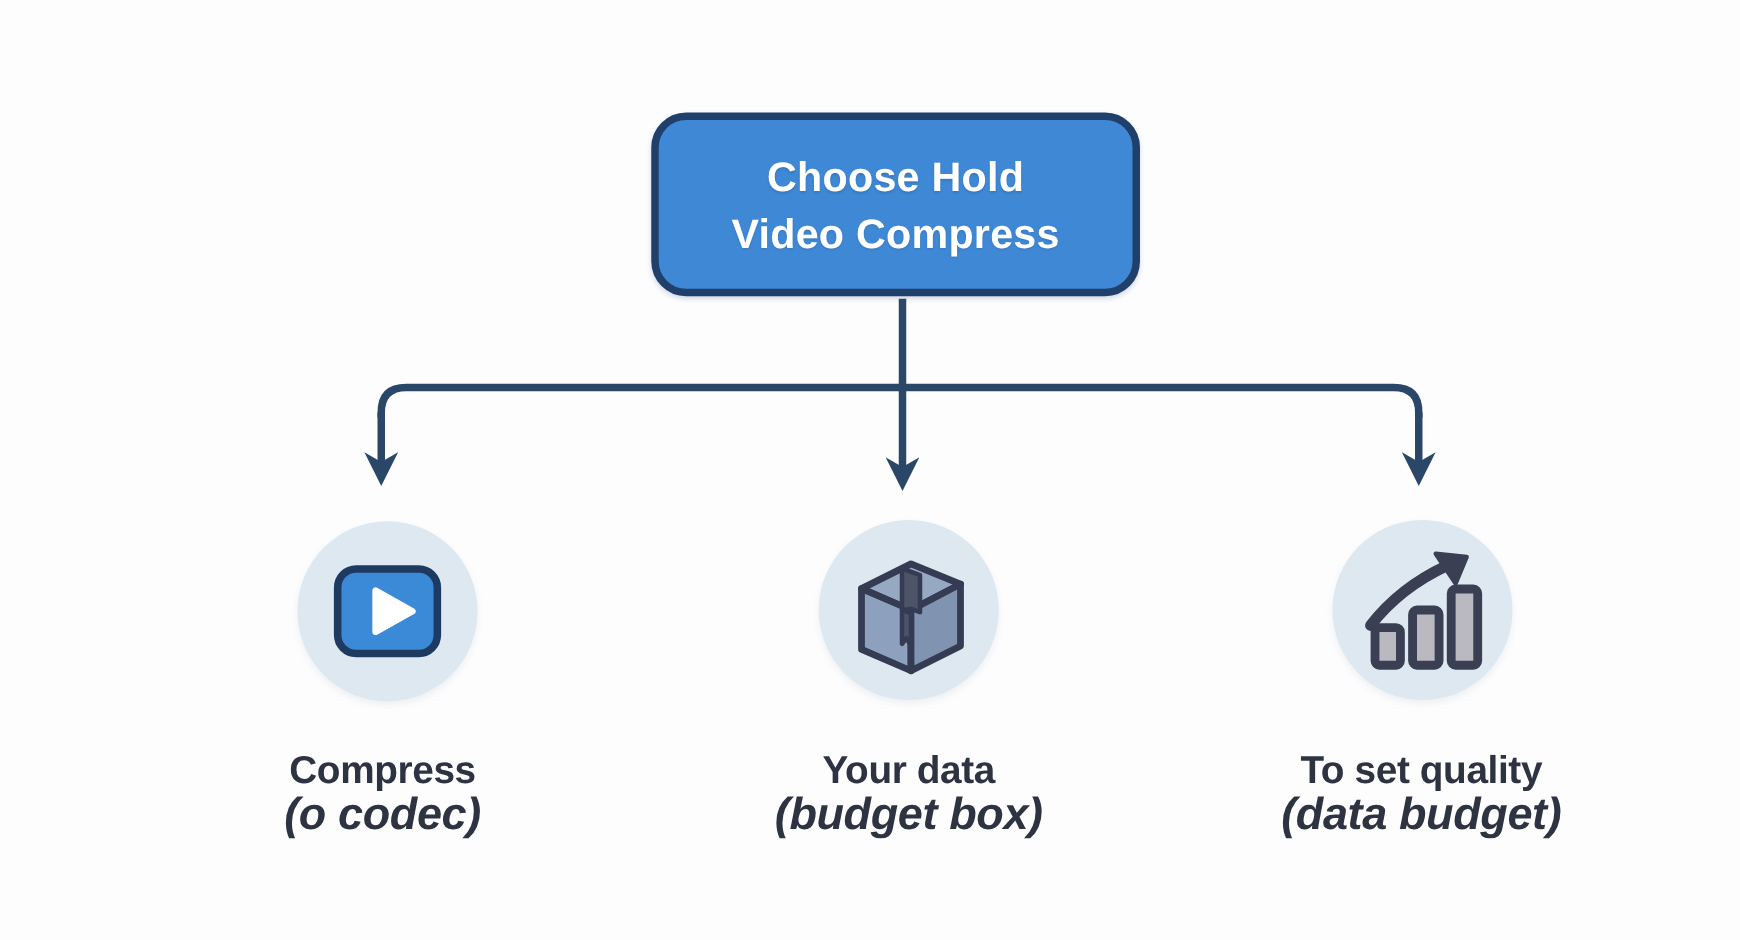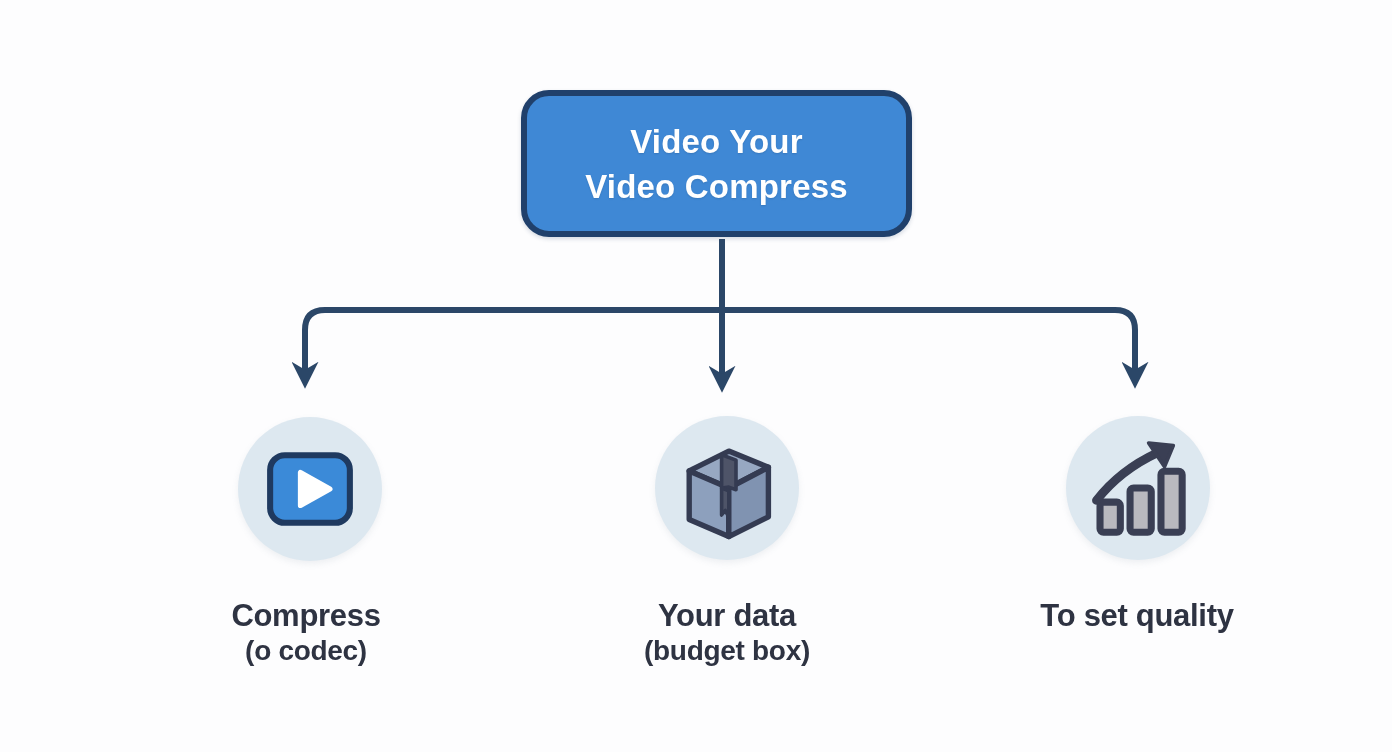--- a/index.html
+++ b/index.html
@@ -71,33 +71,34 @@
   .label-0 { left: 136px; }
   .label-1 { left: 557px; }
   .label-2 { left: 967px; }
   .branch-label .main {
     font-size: 31px;
     font-weight: bold;
     line-height: 36px;
     letter-spacing: -0.3px;
   }
   .branch-label .sub {
-    font-size: 28px;
+    font-size: 36px;
     font-weight: bold;
     line-height: 34px;
     letter-spacing: -0.3px;
+    font-style: italic;
   }
 </style>
 </head>
 <body>
 
 <div class="canvas">
 
   <div class="root-box">
-    <div class="line">Video Your</div>
+    <div class="line">Choose Hold</div>
     <div class="line">Video Compress</div>
   </div>
 
   <svg class="connectors" width="1392" height="752" viewBox="0 0 1392 752" xmlns="http://www.w3.org/2000/svg">
     <defs>
       <marker id="arrowhead" viewBox="0 0 12 12" refX="9" refY="6" markerWidth="27" markerHeight="27" orient="auto" markerUnits="userSpaceOnUse">
         <path d="M0,0 L3.5,6 L0,12 L12,6 Z" fill="#2b4768"></path>
       </marker>
     </defs>
 
@@ -148,15 +149,16 @@
   <div class="branch-label label-0">
     <div class="main">Compress</div>
     <div class="sub">(o codec)</div>
   </div>
   <div class="branch-label label-1">
     <div class="main">Your data</div>
     <div class="sub">(budget box)</div>
   </div>
   <div class="branch-label label-2">
     <div class="main">To set quality</div>
+    <div class="sub">(data budget)</div>
   </div>
 
 </div>
 
 </body></html>

